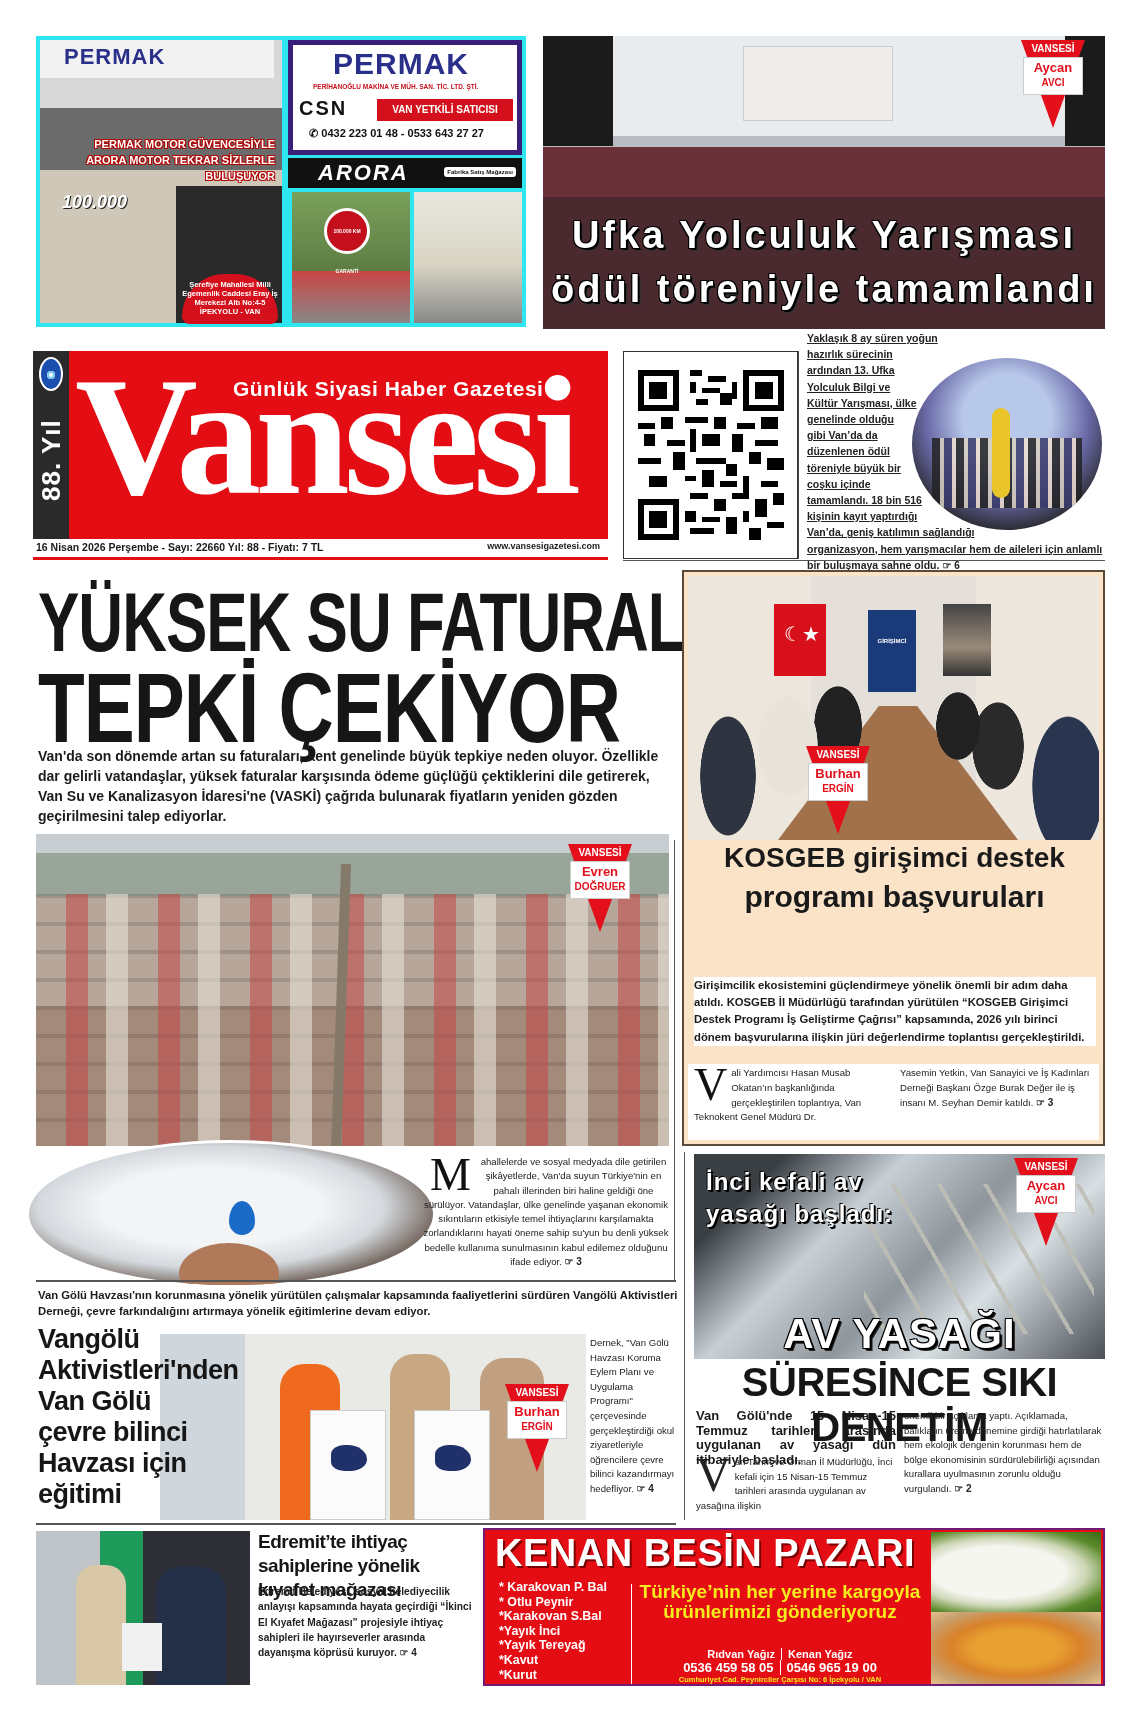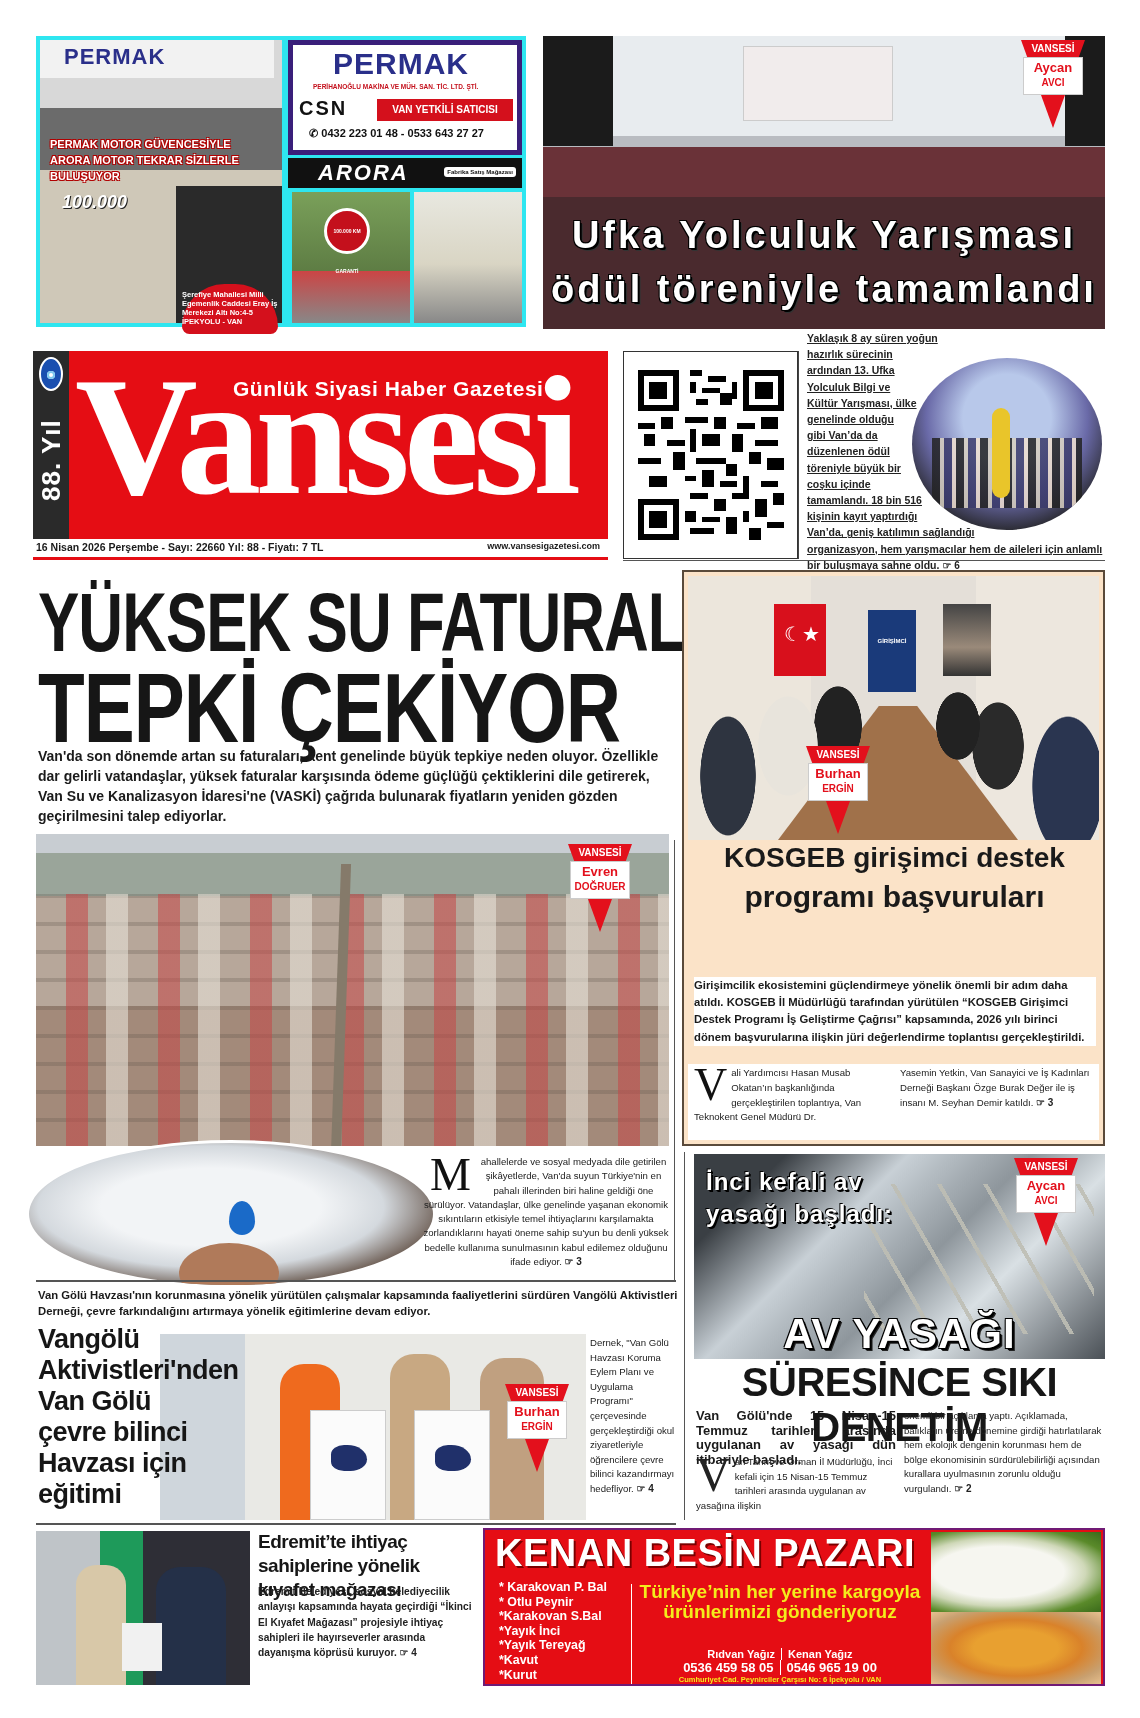--- a/index.html
+++ b/index.html
@@ -7,24 +7,24 @@
   body { position: relative; font-family: "Liberation Sans", sans-serif; color: #1a1a1a; }
   .abs { position: absolute; }
   .cond { font-family: "Liberation Sans", sans-serif; font-weight: bold; transform-origin: left top; display: inline-block; white-space: nowrap; }
   .photo { overflow: hidden; }
 
   
   #ad-permak { left: 36px; top: 36px; width: 490px; height: 291px; background: #2ee6f0; padding: 4px; }
   #ad-permak .left { position: absolute; left: 4px; top: 4px; width: 242px; height: 283px; background: linear-gradient(#d8d8d8 0 24%, #6b6b6b 24% 46%, #cfc8b8 46% 100%); }
   #ad-permak .logo-strip { position: absolute; left: 4px; top: 4px; width: 234px; height: 38px; background: #f2f2f2; }
   #ad-permak .logo-strip .brand { position: absolute; left: 24px; top: 4px; font-size: 22px; color: #2a2f8a; font-weight: bold; letter-spacing: 1px; }
-  #ad-permak .slogan { position: absolute; left: 14px; top: 100px; width: 225px; text-align: left; font-size: 11px; font-weight: bold; color: #fff; text-shadow: 1px 1px 0 #b10000, -1px -1px 0 #b10000, 1px -1px 0 #b10000, -1px 1px 0 #b10000; line-height: 16px; }
+  #ad-permak .slogan { position: absolute; left: 14px; top: 100px; width: 225px; text-align: right; font-size: 11px; font-weight: bold; color: #fff; text-shadow: 1px 1px 0 #b10000, -1px -1px 0 #b10000, 1px -1px 0 #b10000, -1px 1px 0 #b10000; line-height: 16px; }
   #ad-permak .km { position: absolute; left: 26px; top: 156px; font-size: 18px; font-style: italic; font-weight: bold; color: #fff; text-shadow: 1px 1px 0 #222; }
   #ad-permak .scooter-box { position: absolute; left: 140px; top: 150px; width: 106px; height: 137px; background: #2a2a2a; }
-  #ad-permak .address-badge { position: absolute; left: 146px; top: 248px; width: 96px; height: 50px; background: #d4101c; border-radius: 46px 46px 8px 8px; color: #fff; font-size: 7.5px; font-weight: bold; padding-top: 6px; line-height: 9px; }
+  #ad-permak .address-badge { position: absolute; left: 146px; top: 238px; width: 96px; height: 50px; background: #d4101c; border-radius: 46px 46px 8px 8px; color: #fff; font-size: 7.5px; font-weight: bold; text-align: center; padding-top: 6px; line-height: 9px; }
   #ad-permak .right { position: absolute; left: 252px; top: 4px; width: 234px; height: 115px; background: #fff; border: 5px solid #3a1f7a; }
   #ad-permak .right .brand { position: absolute; left: 40px; top: 2px; font-size: 30px; font-weight: bold; color: #2a2f8a; letter-spacing: 1px; }
   #ad-permak .right .sub { position: absolute; left: 20px; top: 38px; font-size: 6.5px; font-weight: bold; color: #c4101c; }
   #ad-permak .right .csn { position: absolute; left: 6px; top: 52px; font-size: 20px; font-weight: bold; color: #111; letter-spacing: 2px; }
   #ad-permak .right .dealer { position: absolute; left: 84px; top: 54px; width: 136px; height: 22px; background: #d4101c; color: #fff; font-size: 10px; font-weight: bold; text-align: center; line-height: 22px; }
   #ad-permak .right .phone { position: absolute; left: 16px; top: 82px; font-size: 11px; font-weight: bold; color: #111; }
   #ad-permak .arora-bar { position: absolute; left: 252px; top: 122px; width: 234px; height: 30px; background: #111; }
   #ad-permak .arora-bar .name { position: absolute; left: 30px; top: 2px; font-size: 22px; font-style: italic; font-weight: bold; color: #fff; letter-spacing: 2px; }
   #ad-permak .arora-bar .tag { position: absolute; right: 6px; top: 9px; background: #fff; color: #111; font-size: 6px; font-weight: bold; padding: 2px 3px; border-radius: 3px; }
   #ad-permak .photo-a { position: absolute; left: 256px; top: 156px; width: 118px; height: 131px; background: linear-gradient(#7aa05a, #5e7d44 60%, #c44 60%, #888); }

